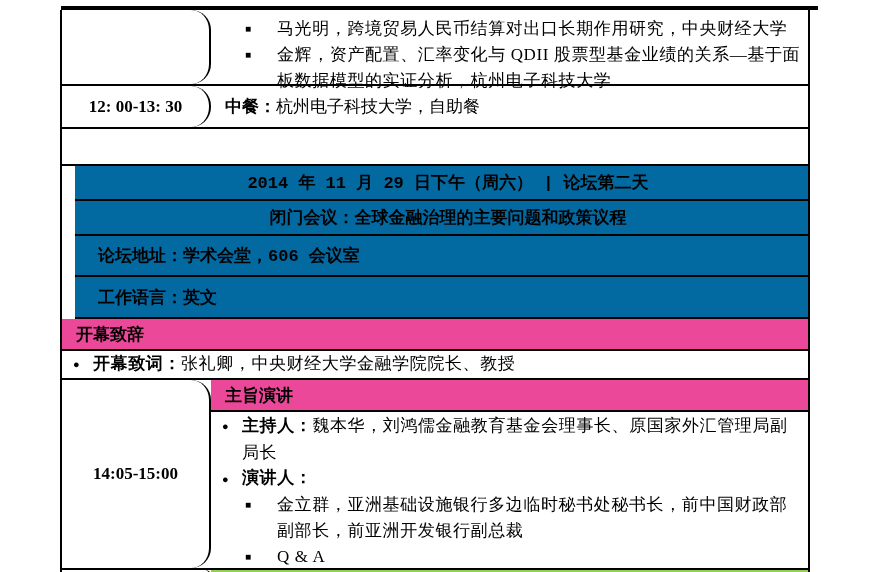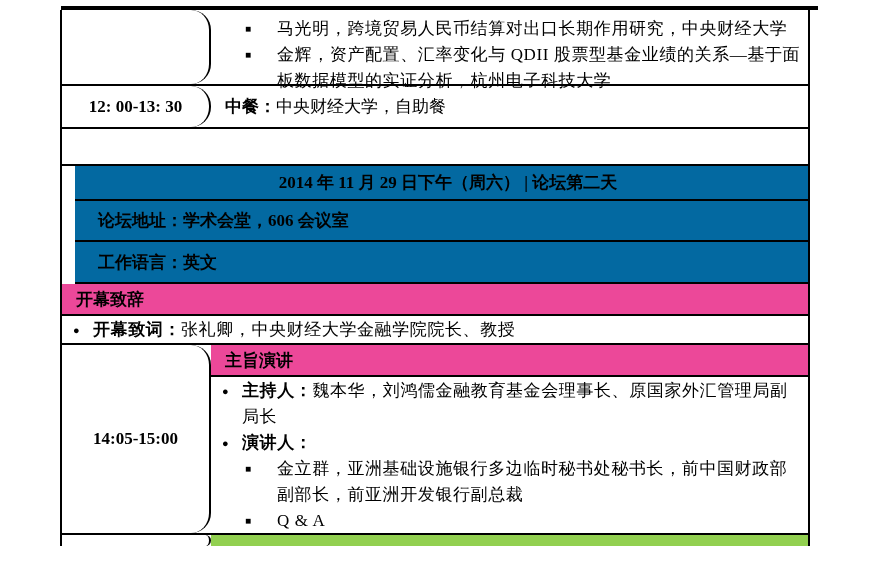--- a/index.html
+++ b/index.html
@@ -8,21 +8,21 @@
   .top-rule { position:absolute; left:61px; top:6px; width:757px; height:4px; background:#000; }
   .agenda { position:absolute; left:60px; top:10px; width:750px;
     border-left:2px solid #000; border-right:2px solid #000; }
   .row { display:flex; border-bottom:2px solid #000; background:#fff; }
   .cell-time { flex:none; width:149px; border-right:2px solid #000;
     display:flex; align-items:center; justify-content:center;
     font-weight:bold; font-size:17px; white-space:nowrap;border-radius:20px; }
   .cell-body { flex:1; min-width:0; }
   .full { flex:1; display:flex; align-items:center; font-size:17px; }
   .yellow { background:#0369a1;margin-left:13px; }
-  .bold { font-weight:bold; }
+  .bold { font-weight:bold;font-family:Liberation Mono, monospace; }
   .center { justify-content:center; text-align:center; }
   .padL10 { padding-left:10px; }
   
   .r-papers  { height:76px; }
   .r-lunch   { height:43px; }
   .r-spacer  { height:37px; }
   .r-banner  { height:35px; }
   .r-session { height:35px; }
   .r-venue   { height:41px; }
   .r-lang    { height:42px; }
@@ -62,33 +62,36 @@
         <span class="mk">■</span>
         <span class="tx">金辉，资产配置、汇率变化与 QDII 股票型基金业绩的关系—基于面板数据模型的实证分析，杭州电子科技大学</span>
       </div>
     </div>
   </div>
 
   <div class="row r-lunch">
     <div class="cell-time">12: 00-13: 30</div>
     <div class="cell-body full">
       <div class="lunch-line">
-        <span class="bold">中餐：</span><span>中央财经大学，自助餐</span>
+        <span class="bold">中餐：</span><span>杭州电子科技大学，自助餐</span>
       </div>
     </div>
   </div>
 
   <div class="row r-spacer">
     <div class="full"></div>
   </div>
 
   <div class="row r-banner yellow">
     <div class="full center bold yellow">2014 年 11 月 29 日下午（周六） | 论坛第二天</div>
   </div>
 
+  <div class="row r-session yellow">
+    <div class="full center bold yellow">闭门会议：全球金融治理的主要问题和政策议程</div>
+  </div>
 
   <div class="row r-venue yellow">
     <div class="full bold padL10 yellow">论坛地址：学术会堂，606 会议室</div>
   </div>
 
   <div class="row r-lang yellow">
     <div class="full bold padL10 yellow">工作语言：英文</div>
   </div>
 
   <div class="row r-opening">

